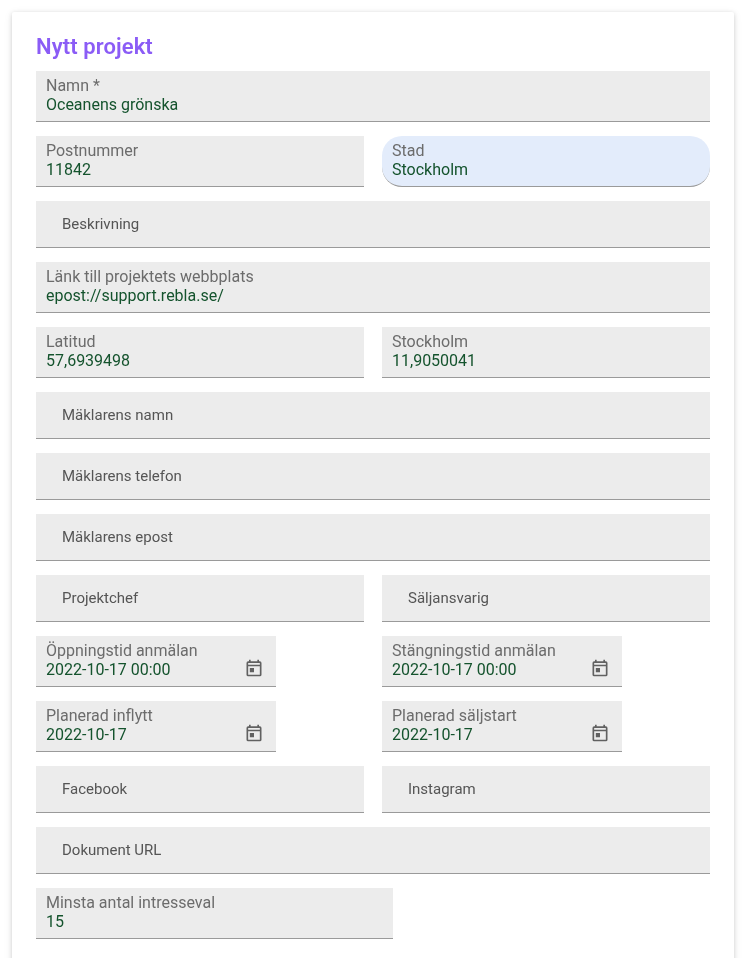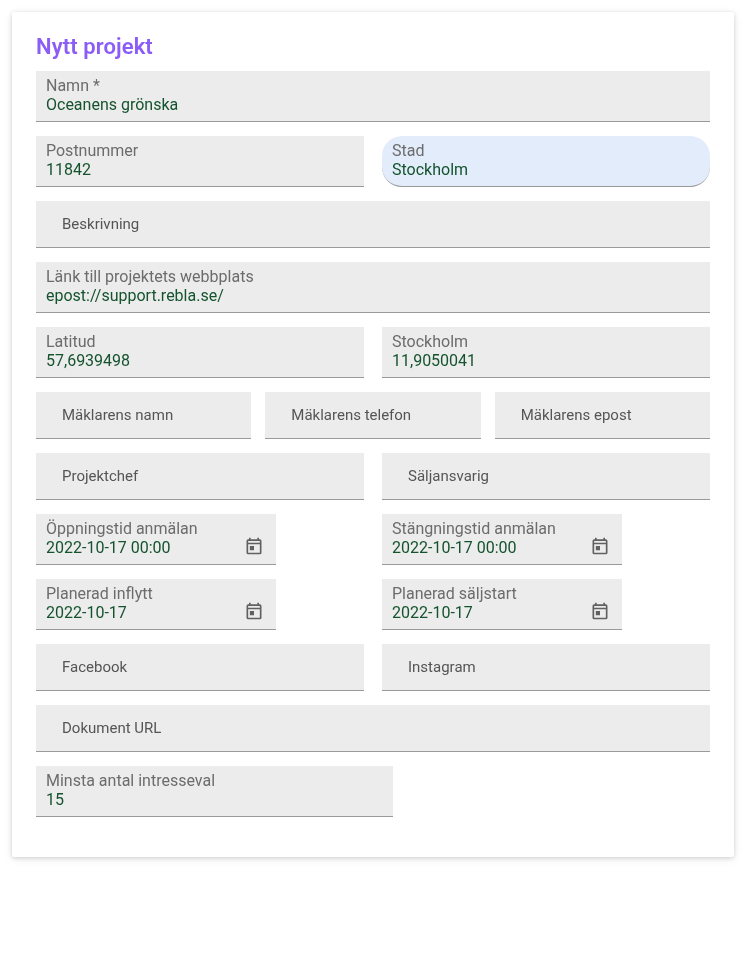--- a/index.html
+++ b/index.html
@@ -20,21 +20,21 @@
     font-weight: 600;
     color: #8b5cf6;
     margin-bottom: 12px;
     letter-spacing: 0.1px;
   }
   .row {
     display: flex;
     gap: 18px;
     margin-bottom: 14px;
   }
-  .row-3 { gap: 14px; }
+  .row-3 { gap: 14px; flex-direction: column; }
   .field {
     flex: 1;
     position: relative;
     background: #ececec;
     border-bottom: 1px solid #9a9a9a;
     padding: 8px 10px 6px 10px;
     min-height: 46px;
   }
   .field.highlight {
     background: #e3ecfb;

